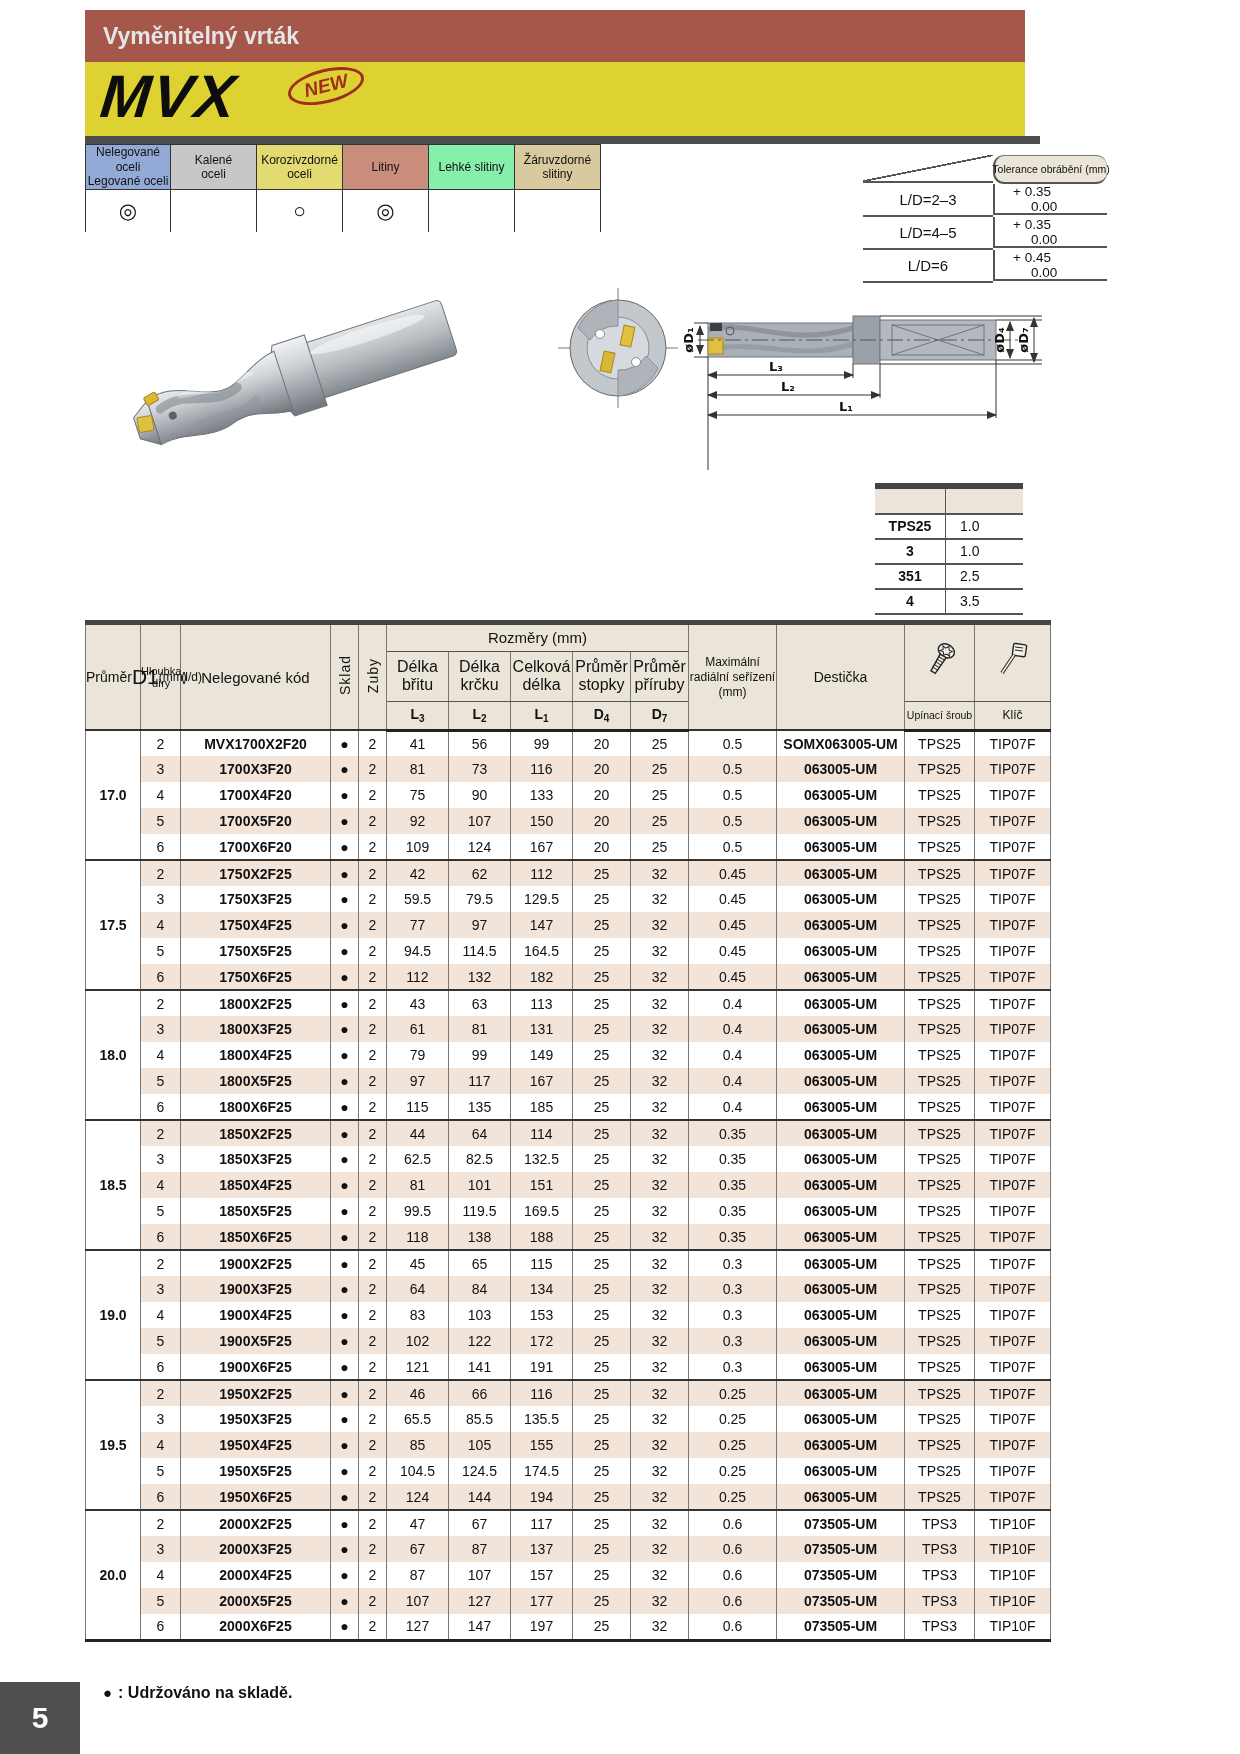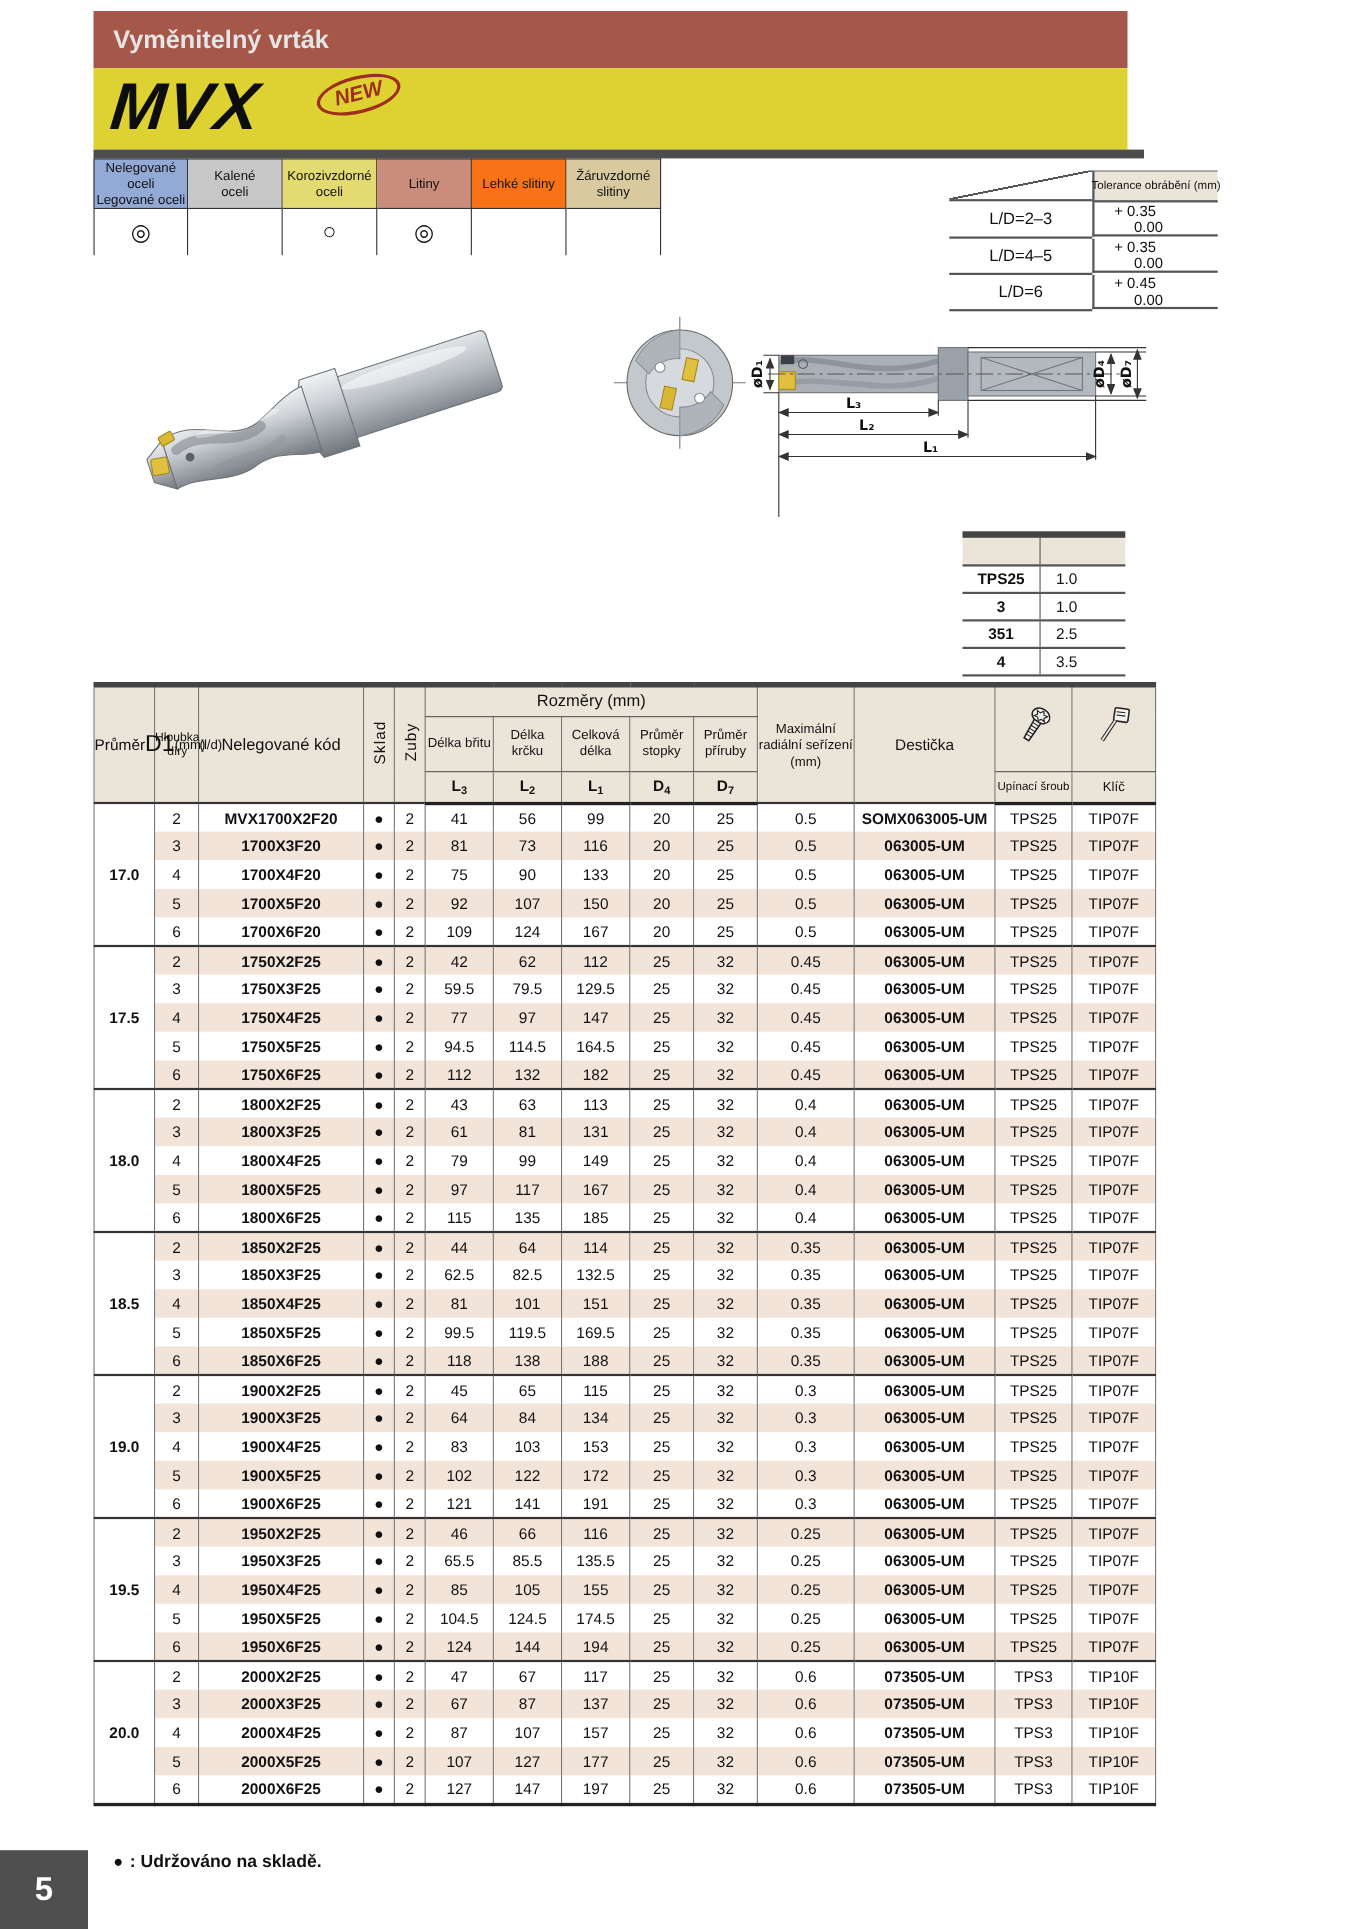--- a/index.html
+++ b/index.html
@@ -33,21 +33,21 @@
   .mat-col + .mat-col .mat-sym{border-left:none;}
 
   
   #tolerance{left:863px;top:155px;width:244px;}
   .tol-grid{display:grid;grid-template-columns:130px 114px;}
   .tol-corner{height:26px;background:linear-gradient(to bottom right,
       rgba(0,0,0,0) 48.5%, #555 48.5%, #555 52%, rgba(0,0,0,0) 52%);
     border-bottom:2px solid #555;}
   .tol-title{height:26px;background:var(--header-beige);border-bottom:2px solid #555;border-left:2px solid #555;
     border-top:1px solid #777;display:flex;align-items:center;justify-content:center;
-    font-size:10.5px;white-space:nowrap;}
+    font-size:10.5px;white-space:nowrap;border-radius:11px;}
   .tol-label{height:31px;border-bottom:2px solid #555;display:flex;align-items:center;justify-content:center;font-size:15px;}
   .tol-val{height:31px;border-bottom:2px solid #555;border-left:2px solid #555;box-sizing:border-box;
     padding:1px 0 0 18px;font-size:13.5px;line-height:1.1;}
   .tol-val .low{display:block;margin-left:18px;}
 
   
   #torque{left:875px;top:483px;width:148px;}
   .tq-bar{height:6px;background:#444;}
   .tq-head{height:24px;background:var(--header-beige);border-bottom:2px solid #555;
     display:grid;grid-template-columns:70px 78px;}
@@ -63,21 +63,21 @@
 
   
   #catalog{left:85px;top:620px;}
   table.cat{border-collapse:collapse;table-layout:fixed;width:965px;
     border-top:5px solid #444;border-bottom:3px solid #222;
     border-left:1px solid #555;border-right:1px solid #555;}
   table.cat th,table.cat td{border-left:1px solid #777;border-right:1px solid #777;box-sizing:border-box;}
   table.cat thead th{background:var(--header-beige);font-weight:normal;
     border-bottom:1px solid #555;border-top:1px solid #555;text-align:center;vertical-align:middle;padding:0;}
   tr.h1 th{height:28px;font-size:15px;}
-  tr.h2 th{height:48px;font-size:12px;line-height:1.15;padding:2px;}
+  tr.h2 th{height:48px;font-size:16px;line-height:1.15;padding:2px;}
   tr.h3 th{height:28px;border-bottom:3px solid #222 !important;}
   .vstack{display:flex;flex-direction:row;justify-content:space-between;height:98px;padding:3px 0;align-items:center;}
   .vstack span{font-size:14px;}
   .vstack .b{font-weight:normal;font-size:21px;}
   .vstack .s{font-size:12px;}
   .vstack .s2{font-size:11px;line-height:1.1;}
   .vert{writing-mode:vertical-rl;transform:rotate(180deg);font-size:14px;letter-spacing:1px;}
   .th-dimsym{font-size:14px;font-weight:bold !important;}
   .th-dimsym .sub, .sub{font-size:10px;vertical-align:-3px;}
   .th-adj{font-size:12px !important;line-height:1.25;}
@@ -122,21 +122,21 @@
   <div class="mat-col">
     <div class="mat-label" style="background: rgb(228, 218, 114);">Korozivzdorné
 oceli</div>
     <div class="mat-sym">○</div>
   </div>
   <div class="mat-col">
     <div class="mat-label" style="background: rgb(202, 141, 123);">Litiny</div>
     <div class="mat-sym">◎</div>
   </div>
   <div class="mat-col">
-    <div class="mat-label" style="background: #f97316;">Lehké slitiny</div>
+    <div class="mat-label" style="background: #86efac;">Lehké slitiny</div>
     <div class="mat-sym"></div>
   </div>
   <div class="mat-col">
     <div class="mat-label" style="background: rgb(216, 201, 158);">Žáruvzdorné
 slitiny</div>
     <div class="mat-sym"></div>
   </div>
 </div>
 
 <div class="abs" id="tolerance">

